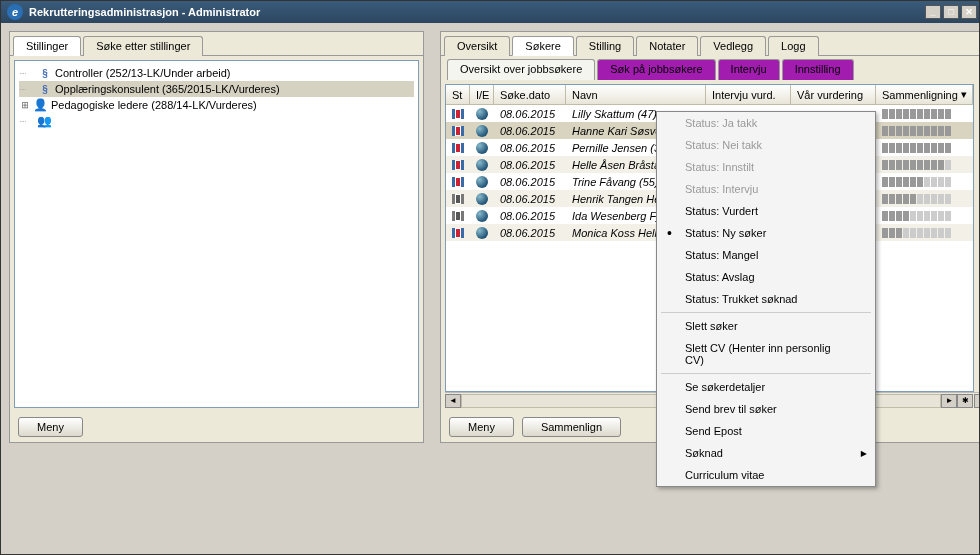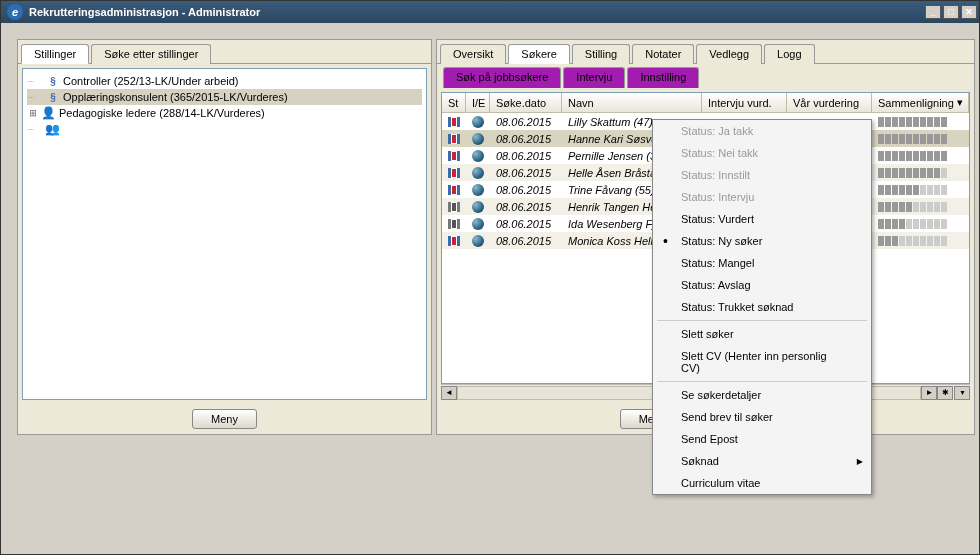--- a/index.html
+++ b/index.html
@@ -4,21 +4,21 @@
 <style>
 * { box-sizing: border-box; margin: 0; padding: 0; font-family: Tahoma, Arial, sans-serif; font-size: 11px; }
 body { background: #d4d0c8; width: 980px; height: 555px; overflow: hidden; border: 1px solid #333; }
 
 .titlebar { background: linear-gradient(to bottom, #3a5b7b, #2c4660); height: 22px; display: flex; align-items: center; padding: 0 2px; color: #fff; }
 .titlebar .app-icon { width: 16px; height: 16px; background: #2a6eb3; border-radius: 50%; margin: 0 4px; display: flex; align-items: center; justify-content: center; font-weight: bold; font-style: italic; color: #fff; font-size: 11px; }
 .titlebar .title { flex: 1; font-weight: bold; padding-left: 2px; }
 .win-controls { display: flex; gap: 2px; }
 .win-btn { width: 16px; height: 14px; background: #d4d0c8; border: 1px solid #555; display: flex; align-items: center; justify-content: center; font-size: 9px; font-weight: bold; cursor: pointer; }
 
-.main-area { display: flex; height: 428px; padding: 16px; gap: 4px; }
+.main-area { display: flex; height: 428px; padding: 8px; gap: 16px; }
 
 .panel { background: #ece9d8; border: 1px solid #999; flex: 1; display: flex; flex-direction: column; position: relative; }
 .left-panel { flex: 0 0 415px; }
 .right-panel { flex: 1; }
 
 .tabs { display: flex; height: 24px; padding: 3px 3px 0 3px; gap: 2px; border-bottom: 1px solid #999; }
 .tab { padding: 3px 12px; background: #ece9d8; border: 1px solid #999; border-bottom: none; border-radius: 3px 3px 0 0; cursor: pointer; position: relative; top: 1px; }
 .tab.active { background: #fff; border-bottom: 1px solid #fff; }
 
 .subtabs { display: flex; height: 24px; padding: 3px 3px 0 6px; gap: 2px; }
@@ -27,21 +27,21 @@
 
 .tree-area { flex: 1; background: #fff; margin: 4px; border: 1px solid #7f9db9; padding: 4px; overflow: auto; }
 .tree-item { display: flex; align-items: center; height: 16px; cursor: pointer; white-space: nowrap; }
 .tree-item.selected { background: #d6d2c2; }
 .tree-toggle { width: 12px; text-align: center; font-size: 9px; color: #666; }
 .tree-dots { color: #aaa; font-size: 8px; letter-spacing: -1px; display: inline-block; width: 16px; }
 .tree-icon { width: 14px; height: 14px; margin: 0 3px; display: inline-flex; align-items: center; justify-content: center; font-size: 10px; }
 .ico-s { color: #4169b5; font-weight: bold; }
 .ico-person { font-size: 12px; }
 
-.table-wrap { flex: 1; margin: 4px 4px 0 4px; border: 1px solid #7f9db9; background: #fff; display: flex; flex-direction: column; position: relative; justify-content: center; }
+.table-wrap { flex: 1; margin: 4px 20px 0 4px; border: 1px solid #7f9db9; background: #fff; display: flex; flex-direction: column; position: relative; justify-content: center; }
 .table-header { display: flex; background: linear-gradient(to bottom, #fff, #e8e5d8); border-bottom: 1px solid #c0bca8; height: 20px; }
 .th { padding: 2px 6px; border-right: 1px solid #c0bca8; display: flex; align-items: center; overflow: hidden; white-space: nowrap; }
 .table-body { flex: 1; overflow: auto; font-style: italic; }
 .tr { display: flex; height: 17px; align-items: center; }
 .tr.stripe { background: #f3f1e7; }
 .tr.sel { background: #d8d4c0; }
 .td { padding: 0 6px; overflow: hidden; white-space: nowrap; display: flex; align-items: center; height: 100%; }
 .col-st { width: 24px; flex-shrink: 0; }
 .col-ie { width: 24px; flex-shrink: 0; }
 .col-date { width: 72px; flex-shrink: 0; }
@@ -55,21 +55,21 @@
 .globe-ico { width: 12px; height: 12px; border-radius: 50%; background: radial-gradient(circle at 30% 30%, #8bc, #257 70%); }
 .bars { display: flex; gap: 1px; }
 .bar { width: 6px; height: 10px; background: #999; }
 .bar.dim { background: #ccc; }
 
 .hscroll { height: 16px; background: #ece9d8; border-top: 1px solid #bbb; margin: 0 4px 4px 4px; display: flex; align-items: center; }
 .hscroll .arrow { width: 16px; height: 14px; background: #d4d0c8; border: 1px solid #888; display: flex; align-items: center; justify-content: center; font-size: 8px; cursor: pointer; }
 .hscroll .track { flex: 1; height: 14px; background: #e8e5d8; border: 1px solid #c0bca8; }
 .hscroll .extras { display: flex; gap: 1px; }
 
-.btn-bar { height: 30px; display: flex; align-items: center; padding: 0 8px; gap: 8px; justify-content: center; }
+.btn-bar { height: 30px; display: flex; align-items: center; padding: 0 8px; gap: 8px; }
 .btn { padding: 3px 18px; background: linear-gradient(to bottom, #fff, #dcd9cc); border: 1px solid #888; border-radius: 3px; cursor: pointer; }
 
 .context-menu { position: absolute; background: #f4f4f4; border: 1px solid #888; box-shadow: 2px 2px 4px rgba(0,0,0,0.3); width: 220px; z-index: 100; }
 .menu-item { padding: 5px 24px 5px 28px; cursor: pointer; display: flex; align-items: center; position: relative; }
 .menu-item.disabled { color: #999; }
 .menu-sep { height: 1px; background: #ccc; margin: 2px 4px; }
 .menu-item .sub-arrow { position: absolute; right: 8px; font-size: 8px; }
 .menu-item .dot { position: absolute; left: 10px; font-size: 14px; }
 </style>
 </head>
@@ -121,20 +121,21 @@
   <div class="panel right-panel">
     <div class="tabs" id="right-tabs">
         <div class="tab">Oversikt</div>
         <div class="tab active">Søkere</div>
         <div class="tab">Stilling</div>
         <div class="tab">Notater</div>
         <div class="tab">Vedlegg</div>
         <div class="tab">Logg</div>
       </div>
     <div class="subtabs" id="sub-tabs">
+        <div class="subtab active">Oversikt over jobbsøkere</div>
         <div class="subtab">Søk på jobbsøkere</div>
         <div class="subtab">Intervju</div>
         <div class="subtab">Innstilling</div>
       </div>
     <div class="table-wrap">
       <div class="table-header">
         <div class="th col-st">St</div>
         <div class="th col-ie">I/E</div>
         <div class="th col-date">Søke.dato</div>
         <div class="th col-name">Navn</div>

